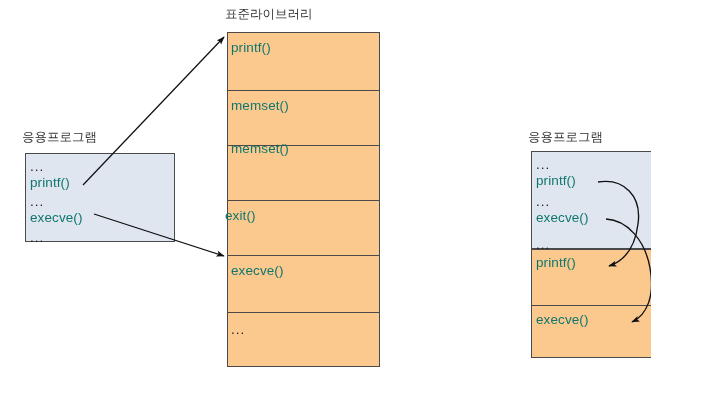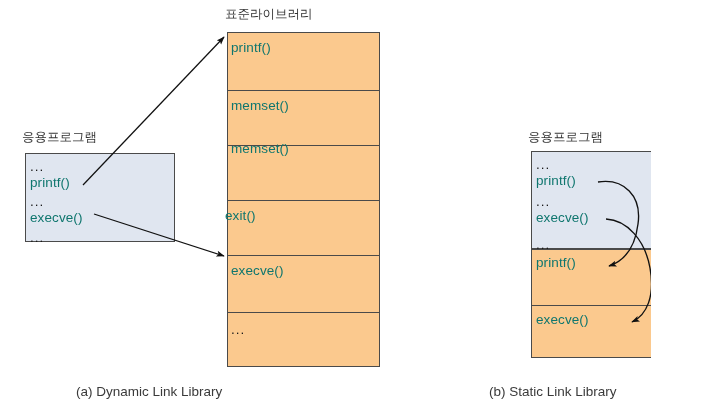--- a/index.html
+++ b/index.html
@@ -98,40 +98,38 @@
   <div class="caption-title" style="left:22px; top:131px;">응용프로그램</div>
 
   <div class="box box-blue" style="left:25px; top:153px; width:150px; height:89px;"></div>
 
   <div class="cell-dots" style="left:30px; top:160px;">...</div>
   <div class="cell-label" style="left:30px; top:176px;">printf()</div>
   <div class="cell-dots" style="left:30px; top:195px;">...</div>
   <div class="cell-label" style="left:30px; top:211px;">execve()</div>
   <div class="cell-dots" style="left:30px; top:231px;">...</div>
 
-  <div class="fig-caption" style="left:76px; top:385px;">(a) Dynamic Link Library</div>
 
   <div class="caption-title" style="left:528px; top:131px;">응용프로그램</div>
 
   <div class="box box-blue" style="left:531px; top:151px; width:157px; height:98px;"></div>
 
   <div class="box box-orange" style="left:531px; top:249px; width:157px; height:109px;"></div>
 
   <div class="rowline" style="left:531px; top:305px; width:157px;"></div>
 
   <div class="cell-dots" style="left:536px; top:158px;">...</div>
   <div class="cell-label" style="left:536px; top:174px;">printf()</div>
   <div class="cell-dots" style="left:536px; top:195px;">...</div>
   <div class="cell-label" style="left:536px; top:211px;">execve()</div>
   <div class="cell-dots" style="left:536px; top:238px;">...</div>
 
   <div class="cell-label" style="left:536px; top:256px;">printf()</div>
   <div class="cell-label" style="left:536px; top:313px;">execve()</div>
 
-  <div class="fig-caption" style="left:489px; top:385px;">(b) Static Link Library</div>
 
   <svg class="overlay" viewBox="0 0 713 415">
     <defs>
       <marker id="ahead" markerWidth="9" markerHeight="9" refX="7.6" refY="3.1" orient="auto" markerUnits="userSpaceOnUse">
         <path d="M0,0 L8.4,3.1 L0,6.2 L1.9,3.1 Z" fill="#111111"></path>
       </marker>
     </defs>
 
     <line x1="83" y1="185" x2="224" y2="37" stroke="#111111" stroke-width="1.25" marker-end="url(#ahead)"></line>
 

